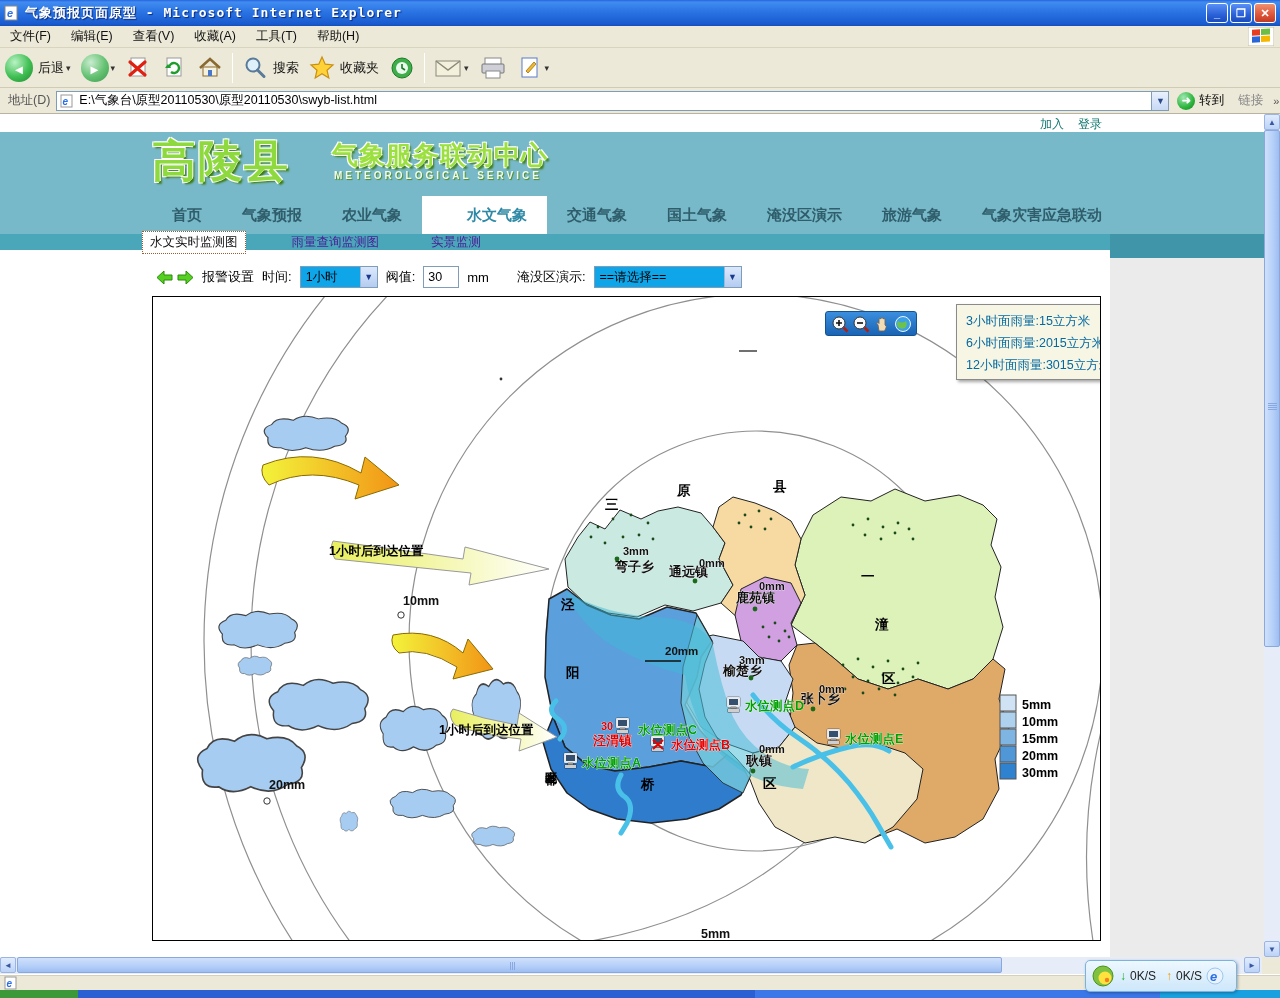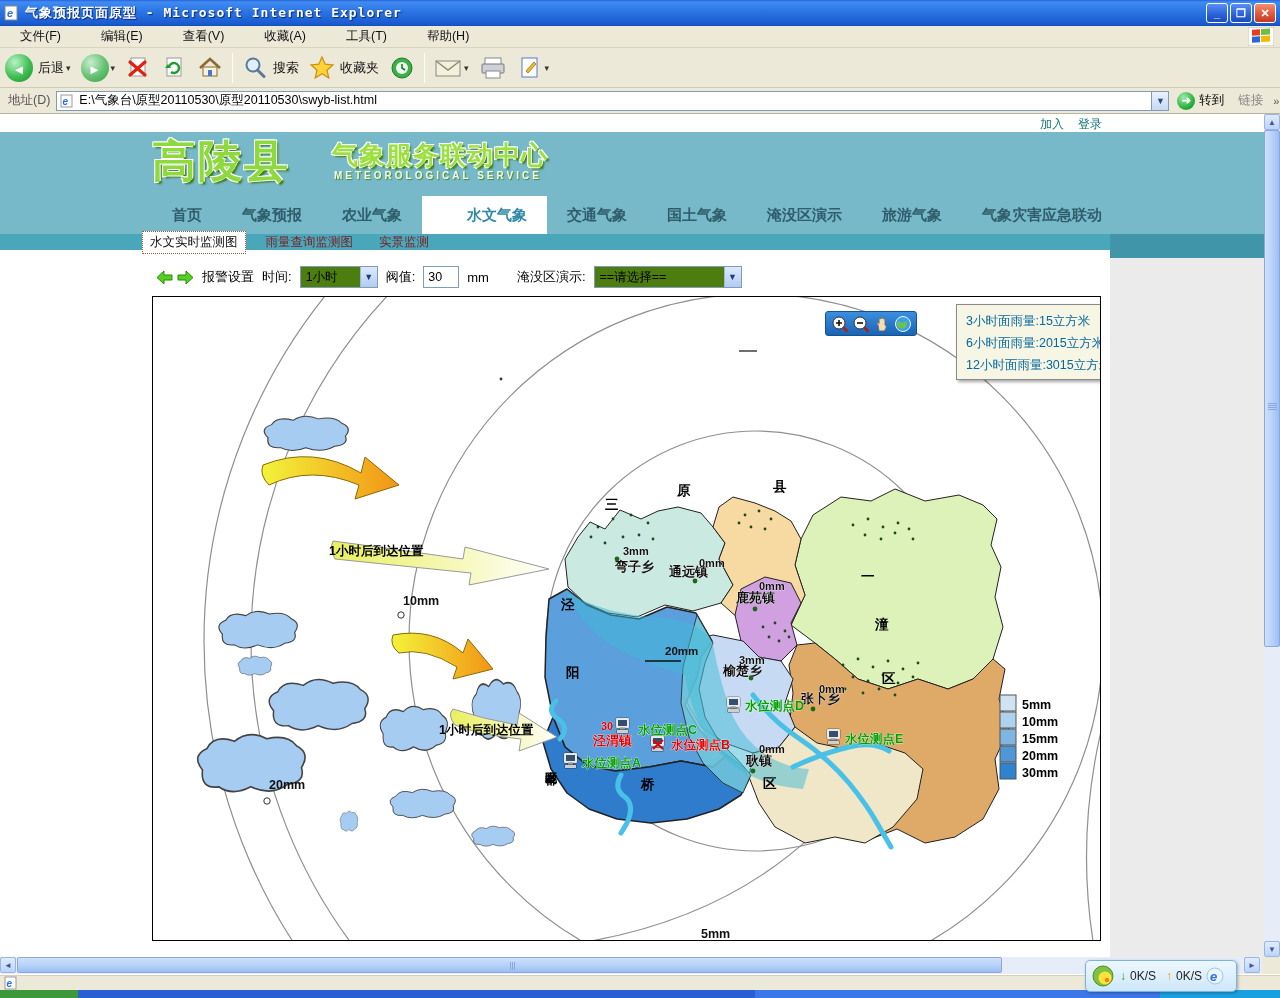--- a/index.html
+++ b/index.html
@@ -15,21 +15,21 @@
     font-family:"DejaVu Sans Mono",monospace; letter-spacing:1px;
     text-shadow:1px 1px 1px #0a2a7a; flex:1; white-space:nowrap; overflow:hidden; }
   .winbtn { width:22px; height:20px; margin-left:2px; border:1px solid #fff; border-radius:3px;
     color:#fff; font-size:11px; font-weight:bold; display:flex; align-items:center; justify-content:center;
     background:linear-gradient(180deg,#5a8ff5,#2a61d8 60%,#1b4bbb); }
   .winbtn.close { background:linear-gradient(180deg,#f0926f,#e0583d 55%,#c23a20); }
 
   
   #menubar { position:absolute; left:0; top:26px; width:1280px; height:22px; background:#ece9d8;
     border-bottom:1px solid #d8d4be; display:flex; align-items:center; font-size:12.5px; color:#111; }
-  #menubar .mitem { padding:3px 20px; cursor:default;text-align:right; }
+  #menubar .mitem { padding:3px 10px; cursor:default;text-align:right; }
   #winflag { position:absolute; right:6px; top:1px; width:26px; height:19px; }
 
   
   #toolbar { position:absolute; left:0; top:48px; width:1280px; height:40px; background:#ece9d8;
     border-bottom:1px solid #cfcbb4; display:flex; align-items:center; font-size:13px; color:#111; }
   .tbtn { display:flex; align-items:center; margin:0 2px; padding:2px 3px; }
   .sep { width:1px; height:30px; background:#c8c4ae; border-right:1px solid #fff; margin:0 4px; }
   .dd::after { content:"▾"; font-size:9px; color:#333; margin-left:2px; }
   .sphere { width:28px; height:28px; border-radius:50%; position:relative; }
   .sphere.back { background:radial-gradient(circle at 35% 30%,#b9f3c4,#3fbe52 55%,#1d8a30); }
@@ -64,34 +64,34 @@
   #logo-service { position:absolute; left:332px; top:6px; font-size:26px; font-weight:bold; color:#9be03f;
     text-shadow:-1px -1px 0 #fff,1px -1px 0 #fff,-1px 1px 0 #fff,2px 2px 2px #3f7a12; letter-spacing:1px; }
   #logo-english { position:absolute; left:334px; top:38px; font-size:10px; font-weight:bold; color:#f2fbe8;
     letter-spacing:3px; text-shadow:1px 1px 1px #4a8a20; }
   #nav { position:absolute; left:0; top:82px; width:1264px; height:38px; background:#77b9c8;
     display:flex; align-items:stretch; padding-left:152px; }
   .nav-item { display:flex; align-items:center; padding:0 20px; font-size:15px; font-weight:bold;
     color:#2f5d6b; cursor:pointer; white-space:nowrap; }
   .nav-item.active { background:#fff; color:#2d89a5;padding-left:45px; }
   #subnav { position:absolute; left:0; top:120px; width:1264px; height:16px; background:#4aa7ba;
-    display:flex; align-items:center; padding-left:142px; font-size:12.5px; }
+    display:flex; align-items:center; padding-left:142px; font-size:12.5px;gap:26px; }
   #subnav .sn-right { position:absolute; left:1110px; top:0; width:154px; height:24px; background:#4096a8; }
-  .sn-item { color:#7f1d1d; margin-right:26px; cursor:pointer; }
+  .sn-item { color:#4c1d95; margin-right:26px; cursor:pointer; }
   .sn-item.active { background:#fff; color:#111; border:1px dotted #a05a30; padding:2px 7px; margin-right:20px; }
 
   #content { position:absolute; left:0; top:144px; width:1264px; height:699px; background:#fff;padding-left:34px; }
   #grayside { position:absolute; left:1110px; top:0; width:154px; height:699px; background:#ebebeb; }
 
   
   #controls { position:absolute; left:156px; top:6px; height:26px; display:flex; align-items:center;
     font-size:13px; color:#000; }
   #controls .lbl { margin:0 4px; }
   .garrow { width:17px; height:15px; margin-right:4px; }
-  .xpselect { height:22px; border:1px solid #7f9db9; background:#4d7c0f; display:flex; align-items:center;
+  .xpselect { height:22px; border:1px solid #7f9db9; background:#0ea5e9; display:flex; align-items:center;
     font-size:12.5px; margin:0 4px; }
   .xpselect .val { padding:0 5px; flex:1; white-space:nowrap; }
   .xpselect .btn { width:17px; height:20px; background:linear-gradient(180deg,#dce9fb,#b4ccf1);
     border-left:1px solid #9db9d9; color:#1c3a8c; font-size:9px; display:flex; align-items:center; justify-content:center; }
   #threshold { width:36px; height:22px; border:1px solid #7f9db9; font-size:12.5px; padding:0 4px; margin:0 4px;
     font-family:"Liberation Sans",sans-serif; }
 
   
   #mapbox { position:absolute; left:152px; top:38px; width:949px; height:645px; border:1px solid #000;
     background:#fff; overflow:hidden; }

